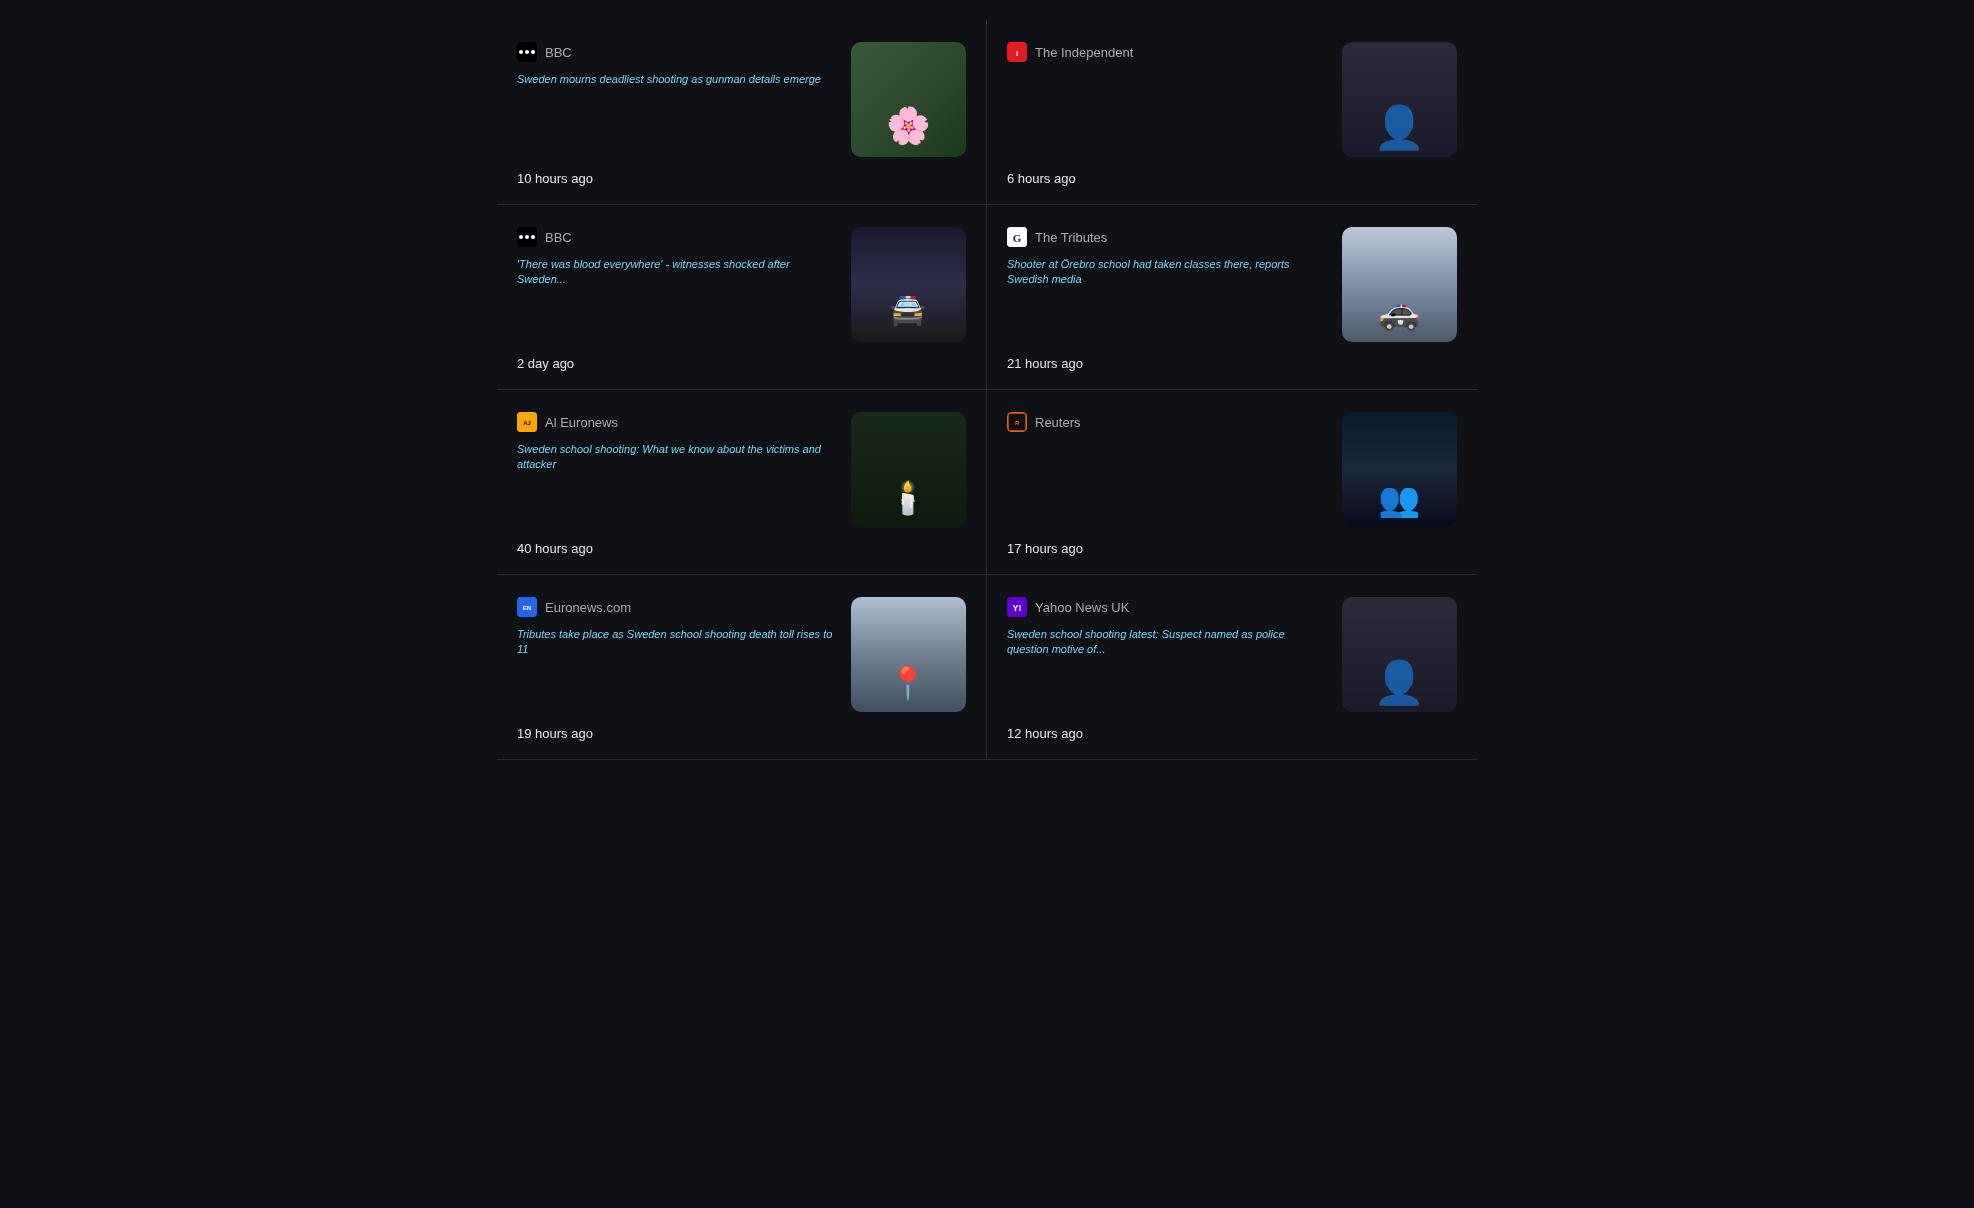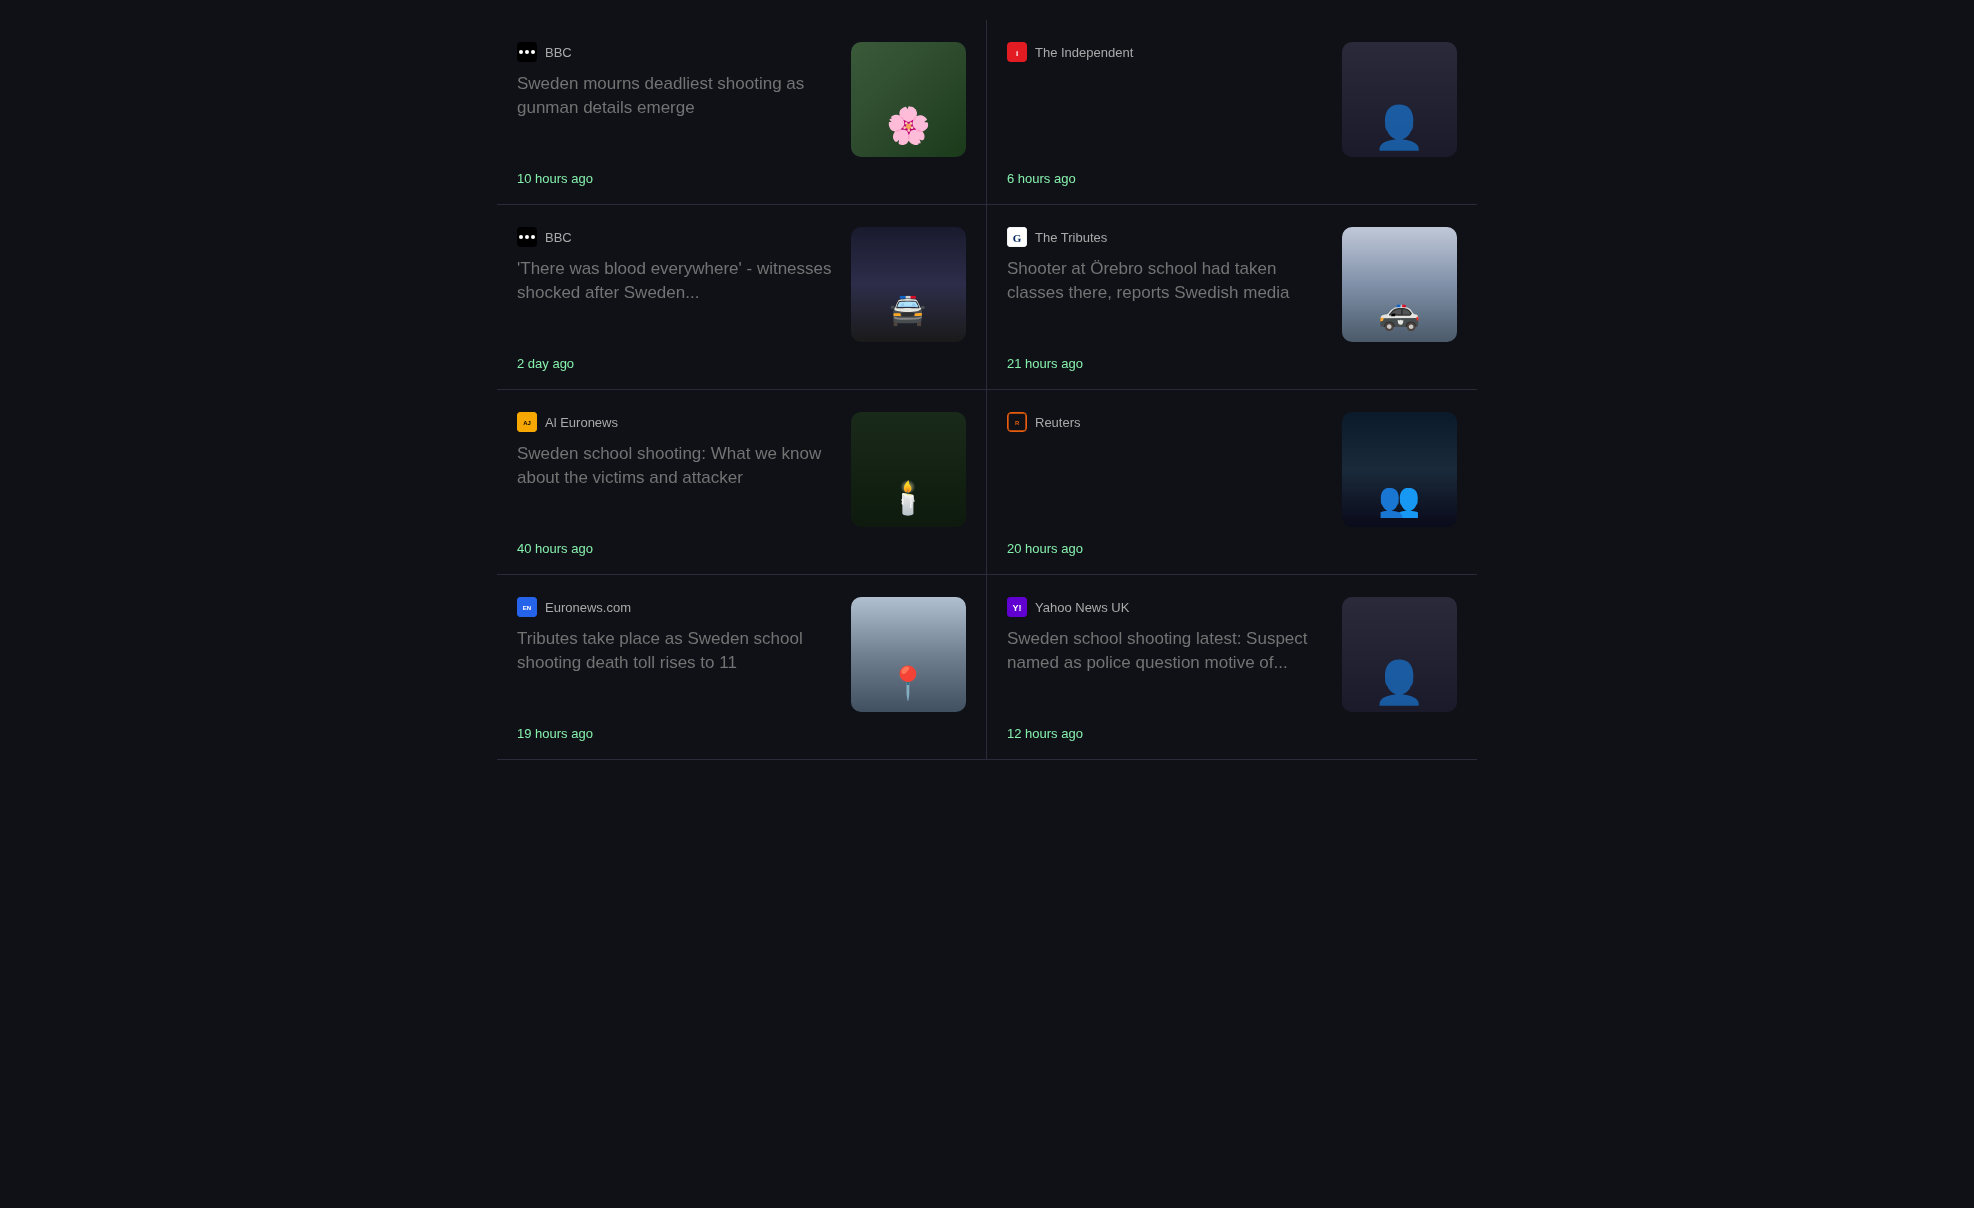--- a/index.html
+++ b/index.html
@@ -55,28 +55,29 @@
       font-size: 10px;
       font-weight: bold;
       flex-shrink: 0;
       overflow: hidden;
     }
     .source-name {
       font-size: 13px;
       color: #aaa;
     }
     .article-title {
-      font-size: 17px;
+      font-size: 11px;
       line-height: 1.4;
-      color: #737373;
+      color: #7dd3fc;
       cursor: pointer;
+      font-style: italic;
     }
     .timestamp {
       font-size: 13px;
-      color: #86efac;
+      color: #e5e5e5;
       margin-top: 4px;
     }
     .thumb {
       width: 115px;
       height: 115px;
       border-radius: 10px;
       flex-shrink: 0;
       overflow: hidden;
       background: #222;
       display: flex;
@@ -349,21 +350,21 @@
               <svg width="20" height="20" viewBox="0 0 20 20">
                 <rect width="20" height="20" rx="3" fill="none" stroke="#e85c0d" stroke-width="1.5"></rect>
                 <text x="10" y="13.5" text-anchor="middle" fill="#e85c0d" font-size="6.5" font-weight="bold" font-family="Arial">R</text>
               </svg>
             </div>
             <span class="source-name">Reuters</span>
           </div>
         </div>
         <div class="thumb thumb-group"></div>
       </div>
-      <div class="timestamp">20 hours ago</div>
+      <div class="timestamp">17 hours ago</div>
     </div>
     <div class="news-card">
       <div class="card-top">
         <div class="card-content">
           <div class="source-row">
             <div class="source-icon euronews-icon">
               <svg width="20" height="20" viewBox="0 0 20 20">
                 <rect width="20" height="20" rx="3" fill="#2563eb"></rect>
                 <text x="10" y="13" text-anchor="middle" fill="#fff" font-size="6" font-weight="bold" font-family="Arial">EN</text>
               </svg>

